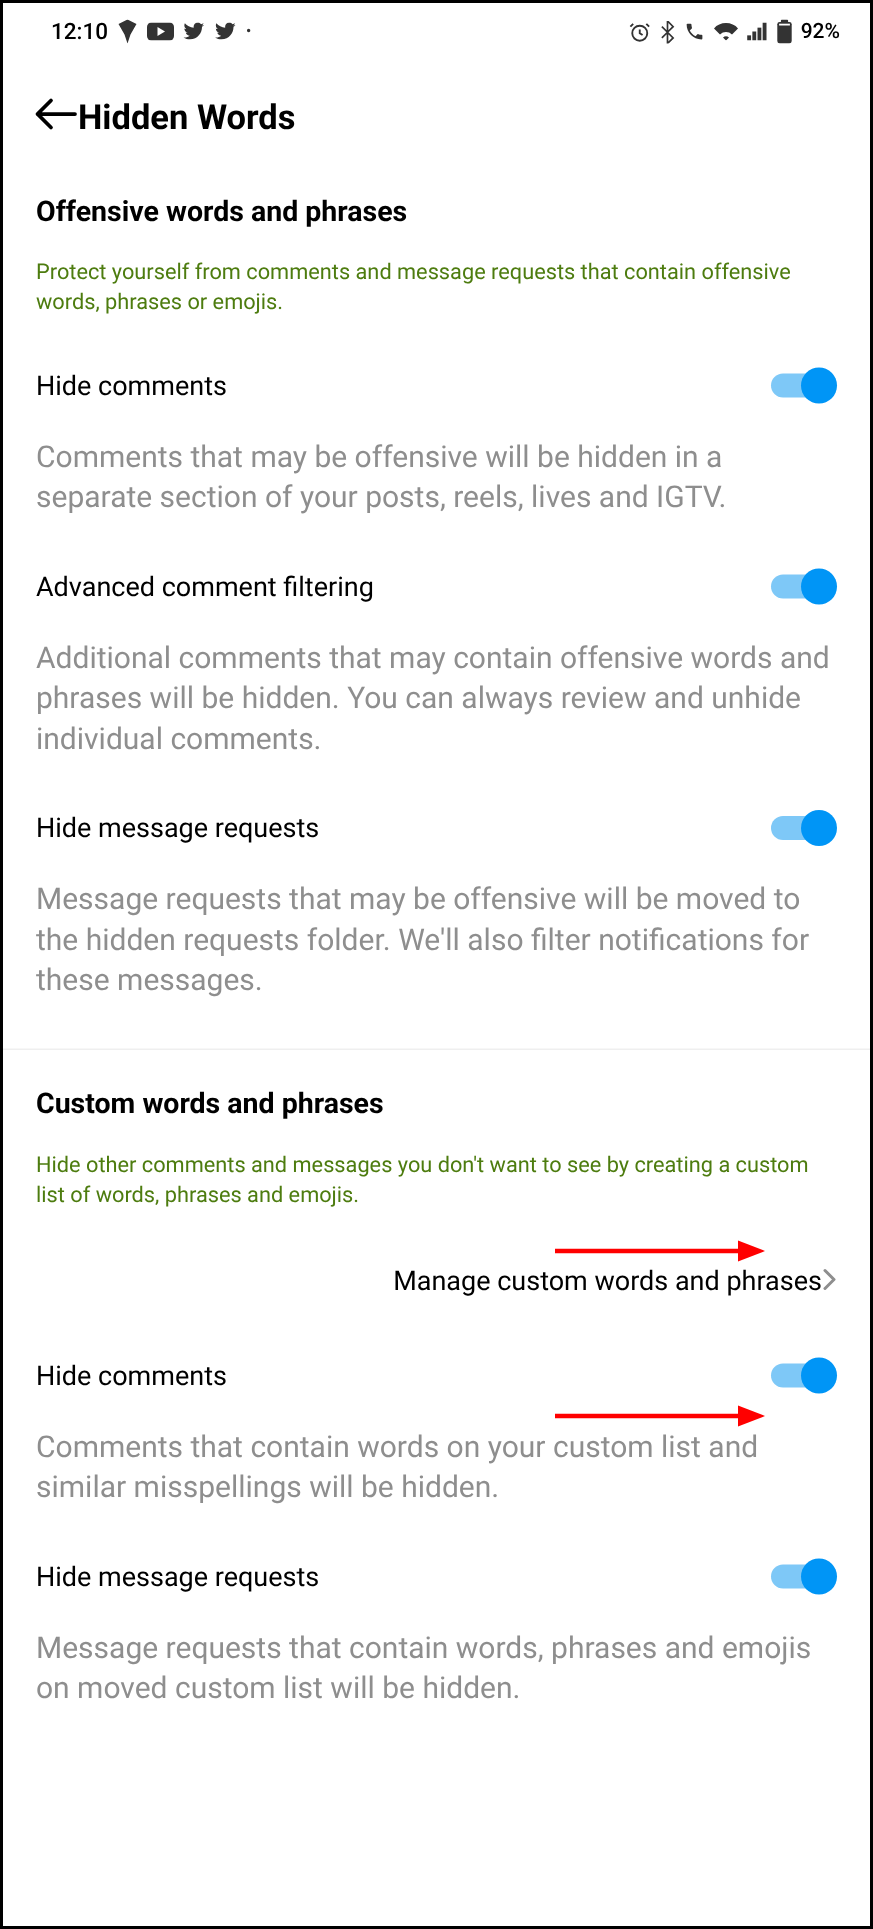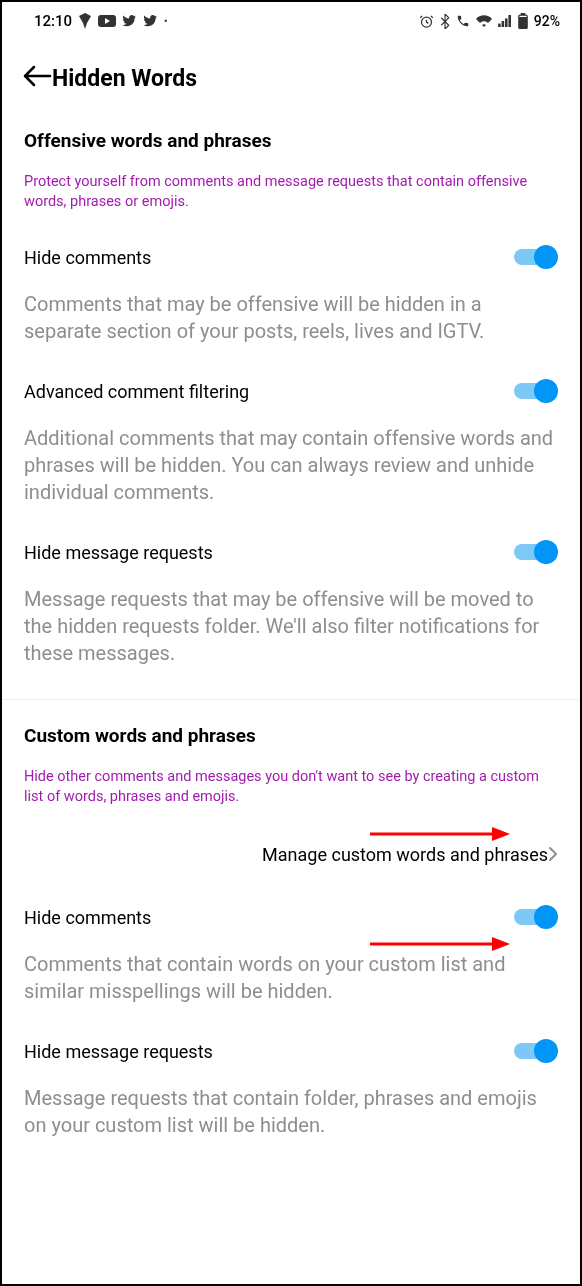--- a/index.html
+++ b/index.html
@@ -59,21 +59,21 @@
       padding: 0 22px;
     }
     .section-title {
       font-size: 19px;
       font-weight: 700;
       color: #000;
       padding: 14px 0 8px 0;
     }
     .section-desc {
       font-size: 14.5px;
-      color: #a21caf;
+      color: #4d7c0f;
       line-height: 1.35;
       padding: 12px 0 14px 0;
     }
     .setting-row {
       display: flex;
       justify-content: space-between;
       align-items: center;
       padding: 20px 0 10px 0;
     }
     .setting-label {
@@ -270,21 +270,21 @@
   </div>
   <div class="setting-desc">Comments that contain words on your custom list and similar misspellings will be hidden.</div>
 
   <div class="setting-row">
     <span class="setting-label">Hide message requests</span>
     <div class="toggle">
       <div class="toggle-track"></div>
         <div class="toggle-thumb"></div>
     </div>
   </div>
-  <div class="setting-desc">Message requests that contain folder, phrases and emojis on your custom list will be hidden.</div>
+  <div class="setting-desc">Message requests that contain words, phrases and emojis on moved custom list will be hidden.</div>
 </div>
 
 <svg class="arrow-annotation arrow1" width="140" height="20" viewBox="0 0 140 20">
   <line x1="0" y1="10" x2="125" y2="10" stroke="#ff0000" stroke-width="3"></line>
   <polygon points="140,10 122,3 122,17" fill="#ff0000"></polygon>
 </svg>
 <svg class="arrow-annotation arrow2" width="140" height="20" viewBox="0 0 140 20">
   <line x1="0" y1="10" x2="125" y2="10" stroke="#ff0000" stroke-width="3"></line>
   <polygon points="140,10 122,3 122,17" fill="#ff0000"></polygon>
 </svg>

